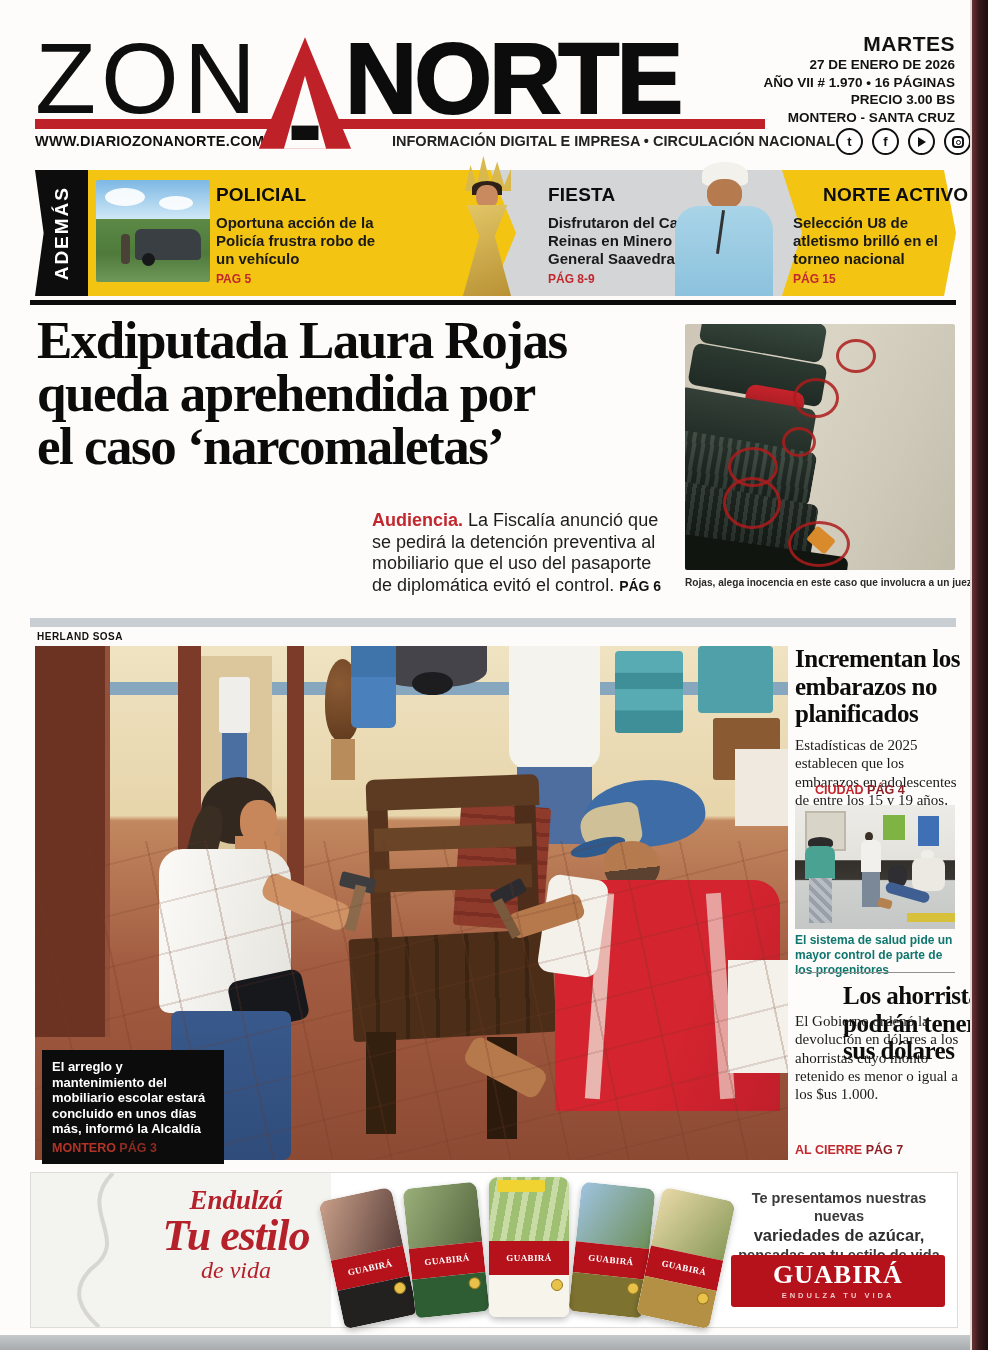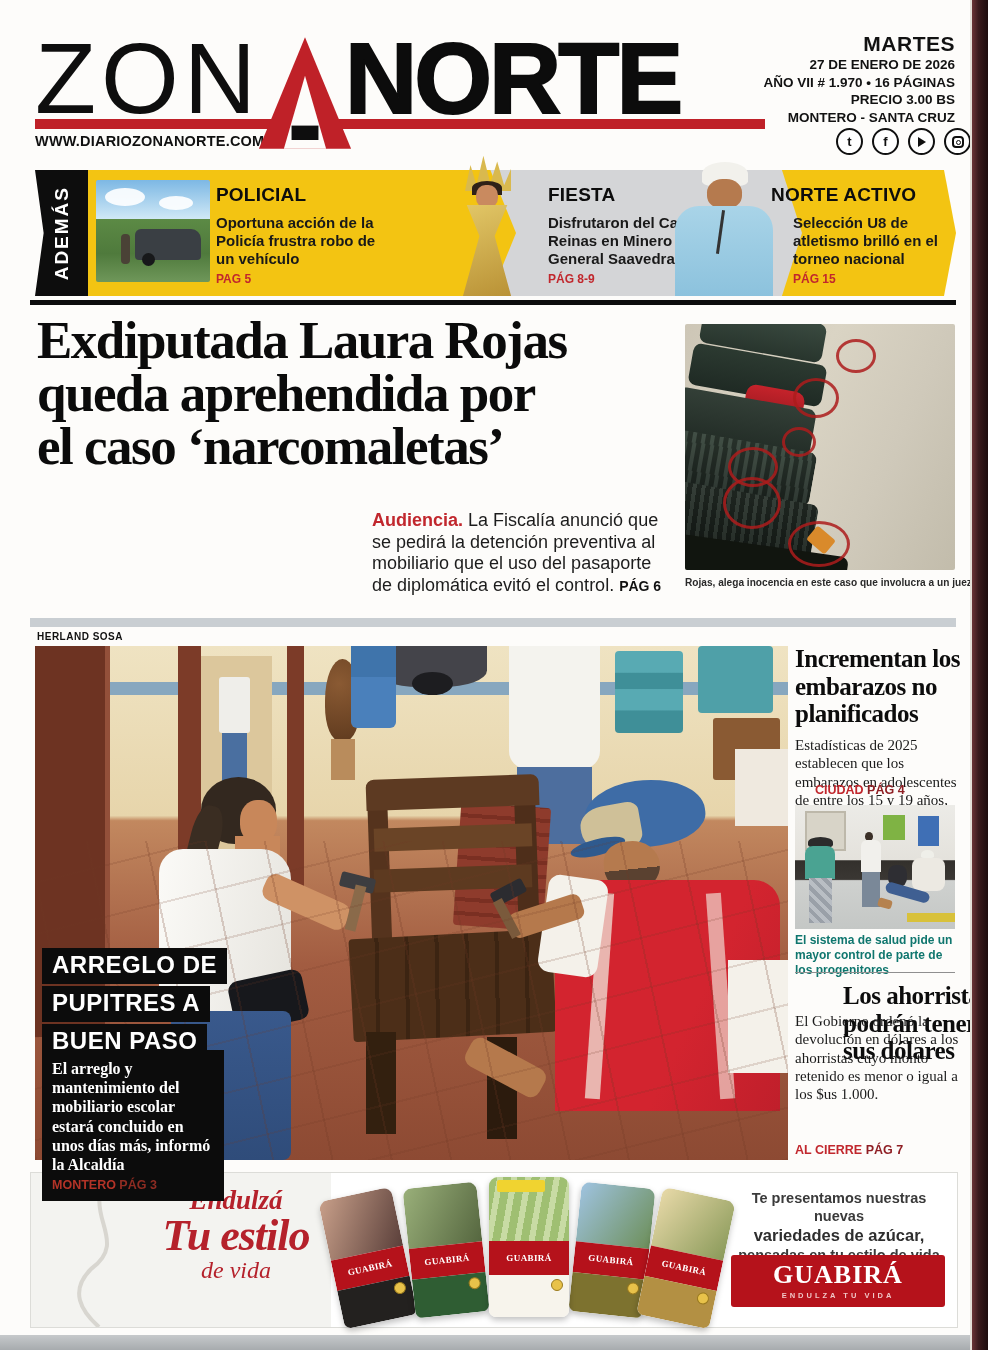--- a/index.html
+++ b/index.html
@@ -79,21 +79,21 @@
         background:linear-gradient(180deg,#efe3c2 0%,#e7d5ab 33%,#c2885f 34%,#a25c41 62%,#8d4a33 100%); }
   .mp::after { content:""; position:absolute; left:0; top:38%; width:100%; height:62%;
         background:repeating-linear-gradient(78deg,rgba(110,55,35,.22) 0 2px,transparent 2px 58px),
                    repeating-linear-gradient(-14deg,rgba(110,55,35,.16) 0 2px,transparent 2px 50px); }
   .mp div { position:absolute; }
 
   
   .photo-title { position:absolute; left:42px; top:948px; z-index:6; }
   .photo-title .bar { display:table; background:#0c0c0c; color:#fff; font-weight:900; font-size:24px; letter-spacing:.5px; padding:3px 10px 5px; margin-bottom:2px; }
   .photo-info { position:absolute; left:42px; top:1050px; width:182px; background:#0c0c0c; color:#fff; padding:9px 10px; z-index:6; }
-  .photo-info .txt { font-size:16px; font-weight:700; line-height:1.2;font-family:Liberation Serif, serif; }
+  .photo-info .txt { font-size:13px; font-weight:700; line-height:1.2; }
   .photo-info .pg { margin-top:4px; font-size:12.5px; font-weight:800; color:#b33327; }
   .photo-info .pg b { color:#8f2c22; }
 
   
   .sb-h { position:absolute; left:795px; width:168px; font-family:"Liberation Serif",serif; font-weight:900; font-size:25px; line-height:1.1; letter-spacing:-.5px; color:#0c0c0c; }
   .sb-b { position:absolute; left:795px; width:166px; font-family:"Liberation Serif",serif; font-size:15px; line-height:1.22; color:#1b1b1b; }
   .sb-tag { position:absolute; left:795px; font-size:12.5px; font-weight:800; color:#c1272d; }
   .sb-tag b { color:#8f1f24; }
   .hp { position:absolute; left:795px; top:805px; width:160px; height:124px; overflow:hidden;
         background:linear-gradient(180deg,#ecebe7 0%,#e4e2dc 44%,#33302c 45%,#3a3733 60%,#cfd1cf 61%,#c4c7c5 100%); }
@@ -137,20 +137,21 @@
     <span class="logo-zon">ZON</span>
     <svg class="logo-tri" width="96" height="118" viewBox="0 0 100 118">
       <polygon points="50,2 98,118 2,118" fill="#bf2128"></polygon>
       <polygon points="50,42 72,118 28,118" fill="#fdfcfa"></polygon>
       <rect x="36" y="94" width="28" height="15" fill="#0e0e0e"></rect>
     </svg>
     <span class="logo-norte">NORTE</span>
   </div>
   <div class="red-bar"></div>
   <div class="site-url">WWW.DIARIOZONANORTE.COM</div>
+  <div class="tagline">INFORMACIÓN DIGITAL E IMPRESA • CIRCULACIÓN NACIONAL</div>
 
   <div class="issue">
     <div class="day">MARTES</div>
     <div class="ln">27 DE ENERO DE 2026</div>
     <div class="ln">AÑO VII # 1.970 • 16 PÁGINAS</div>
     <div class="ln"><span>PRECIO </span><span>3.00 BS</span></div>
     <div class="ln">MONTERO - SANTA CRUZ</div>
   </div>
 
   <div class="social">
@@ -194,21 +195,21 @@
     </div>
 
     <div class="t-title" style="left:216px; top:14px;">POLICIAL</div>
     <div class="t-body" style="left:216px; top:44px; width:180px;">Oportuna acción de la Policía frustra robo de un vehículo</div>
     <div class="t-page" style="left:216px; top:102px;">PAG 5</div>
 
     <div class="t-title" style="left:548px; top:14px;">FIESTA</div>
     <div class="t-body" style="left:548px; top:44px; width:200px;">Disfrutaron del Café de Reinas en Minero y de General Saavedra</div>
     <div class="t-page" style="left:548px; top:102px;">PÁG 8-9</div>
 
-    <div class="t-title" style="left:771px; top:14px;">NORTE ACTIVO</div>
+    <div class="t-title" style="left:823px; top:14px;">NORTE ACTIVO</div>
     <div class="t-body" style="left:793px; top:44px; width:150px;">Selección U8 de atletismo brilló en el torneo nacional</div>
     <div class="t-page" style="left:793px; top:102px;">PÁG 15</div>
   </div>
 
   <div class="black-rule"></div>
 
   <div class="headline">
     <div>Exdiputada Laura Rojas</div>
     <div>queda aprehendida por</div>
     <div>el caso ‘narcomaletas’</div>
@@ -284,25 +285,20 @@
     <div style="left:74%;top:48%;width:2%;height:40%;background:#efd9cf;opacity:.8;transform:rotate(4deg);"></div>
     <div style="left:90%;top:48%;width:2%;height:40%;background:#efd9cf;opacity:.7;transform:rotate(-4deg);"></div>
     <div style="left:67.5%;top:45%;width:8%;height:19%;background:#f4f1ea;border-radius:12px;transform:rotate(8deg);"></div>
     <div style="left:92%;top:61%;width:8%;height:22%;background:#f4f1ea;"></div>
     <div style="left:63%;top:50%;width:10%;height:5%;background:#b5794c;border-radius:8px;transform:rotate(-18deg);"></div>
     <div style="left:60.5%;top:46.5%;width:4.6%;height:3%;background:#2c2c30;border-radius:3px;transform:rotate(-28deg);"></div>
     <div style="left:62%;top:49%;width:1.3%;height:8%;background:#7a5a3c;transform:rotate(-28deg);"></div>
     <div style="left:57%;top:79%;width:11%;height:6%;background:#b5794c;border-radius:10px;transform:rotate(28deg);"></div>
   </div>
 
-  <div class="photo-title">
-    <div class="bar">ARREGLO DE</div>
-    <div class="bar">PUPITRES A</div>
-    <div class="bar">BUEN PASO</div>
-  </div>
   <div class="photo-info">
     <div class="txt">El arreglo y mantenimiento del mobiliario escolar estará concluido en unos días más, informó la Alcaldía</div>
     <div class="pg"><span>MONTERO </span><b>PÁG 3</b></div>
   </div>
 
   <div class="sb-h" style="top:645px;">Incrementan los embarazos no planificados</div>
   <div class="sb-b" style="top:736px;">Estadísticas de 2025 establecen que los embarazos en adolescentes de entre los 15 y 19 años, se incrementaron</div>
   <div class="sb-tag" style="top:783px;margin-left:20px;"><span>CIUDAD </span><b>PÁG 4</b></div>
 
   <div class="hp">

